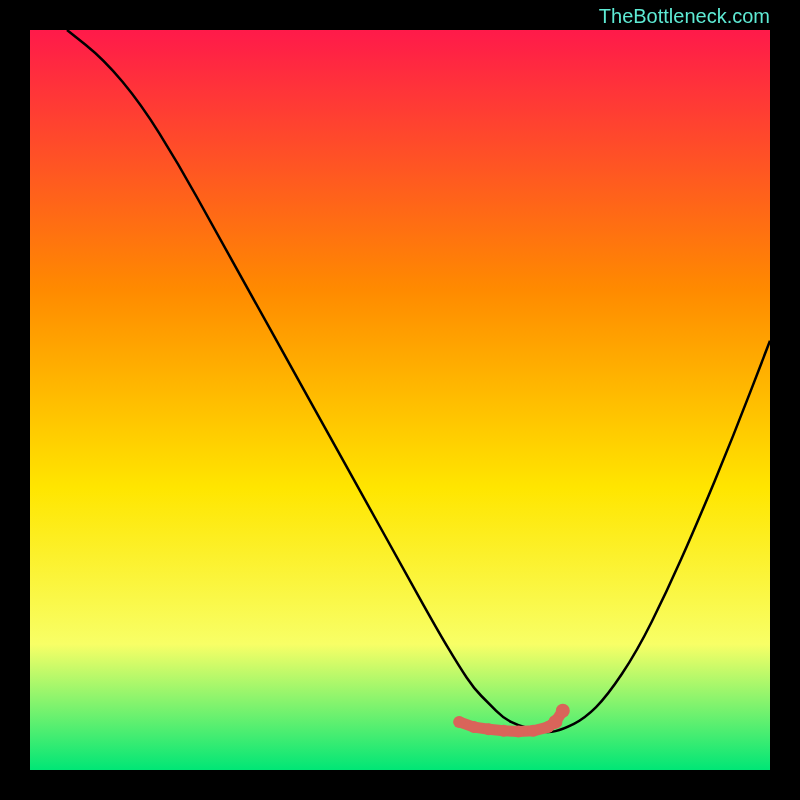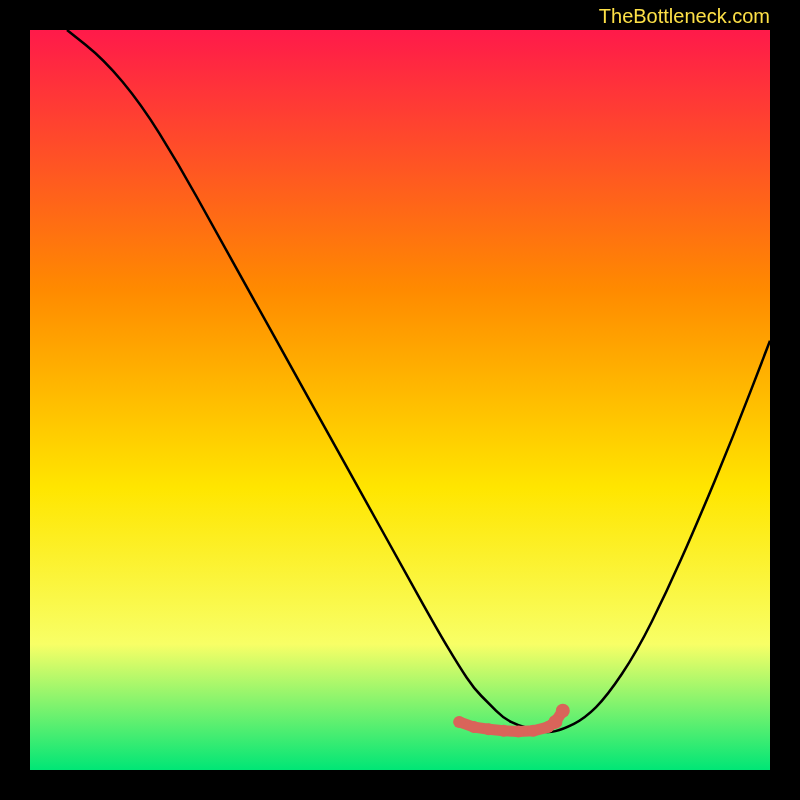--- a/index.html
+++ b/index.html
@@ -1,19 +1,19 @@
 <!DOCTYPE html>
 <html><head>
 <meta charset="utf-8">
 <style>
   * { margin: 0; padding: 0; box-sizing: border-box; }
   body { width: 800px; height: 800px; background: #000; position: relative; font-family: Arial, sans-serif; }
   .frame { position: absolute; top: 0; left: 0; width: 800px; height: 800px; background: #000; }
   .plot-area { position: absolute; top: 30px; left: 30px; width: 740px; height: 740px; overflow: hidden; }
-  .attribution { position: absolute; top: 5px; right: 30px; color: #fde047; font-size: 20px; font-weight: 400; }
+  .attribution { position: absolute; top: 5px; right: 30px; color: #5eead4; font-size: 20px; font-weight: 400; }
   svg { display: block; }
 </style>
 </head>
 <body>
 
 <div class="frame">
   <div class="attribution">TheBottleneck.com</div>
   <div class="plot-area">
     <svg id="chart-svg" width="740" height="740" viewBox="0 0 740 740">
       <defs>

